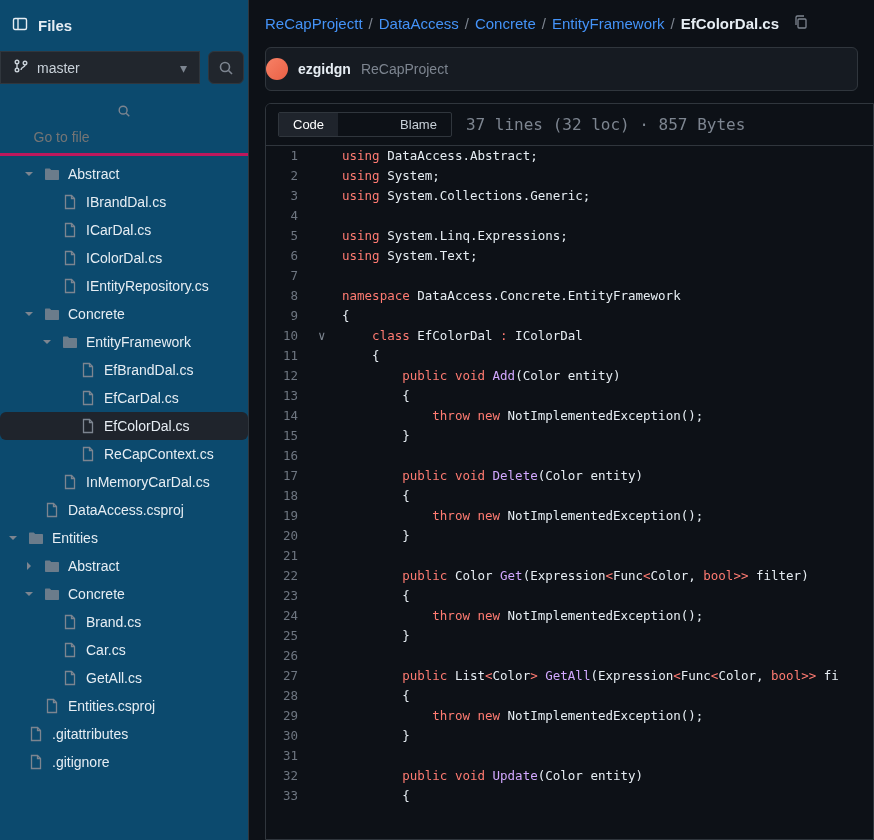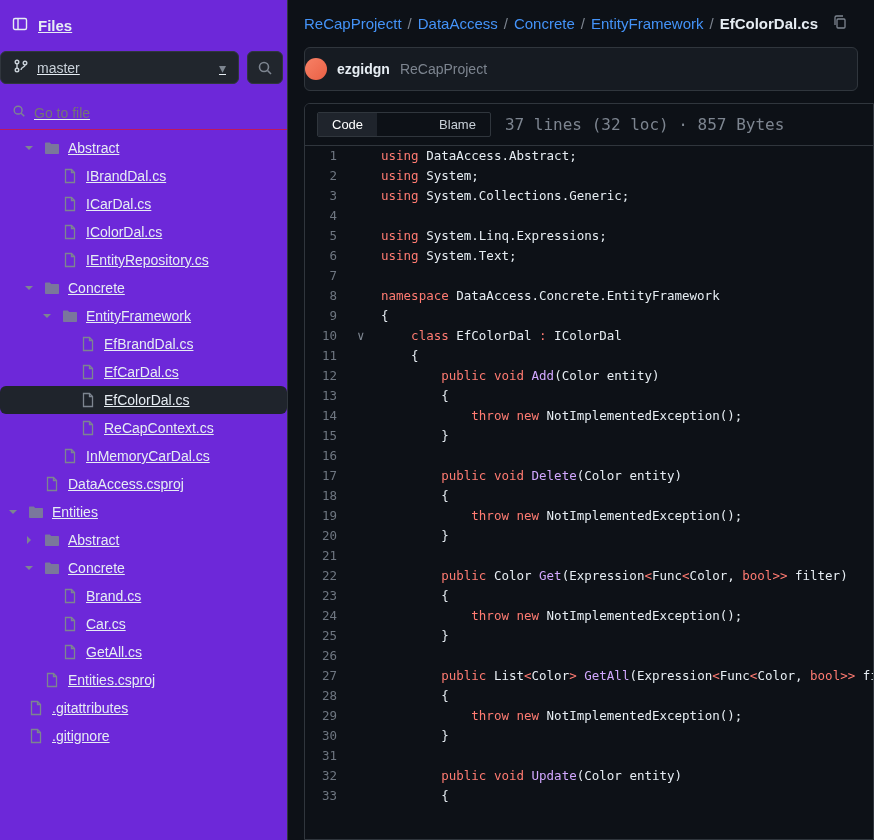--- a/index.html
+++ b/index.html
@@ -7,69 +7,69 @@
   background: #0d1117;
   color: #e6edf3;
   font-family: -apple-system, BlinkMacSystemFont, "Segoe UI", sans-serif;
   font-size: 14px;
   width: 874px;
   height: 840px;
   overflow: hidden;
   display: flex;
 }
 .sidebar {
-  width: 288px;
+  width: 249px;
   border-right: 1px solid #30363d;
   display: flex;
   flex-direction: column;
-  background: #6d28d9;
-  text-decoration: underline;
+  background: #0c4a6e;
 }
 .sidebar-header {
   display: flex;
   align-items: center;
   padding: 16px 12px;
   gap: 10px;
   font-weight: 600;
   font-size: 15px;
 }
 .branch-row {
   display: flex;
   gap: 8px;
   padding: 0 4px 12px 0;
 }
 .branch-sel {
   flex: 1;
   background: #21262d;
   border: 1px solid #30363d;
-  border-radius: 6px;
+  border-radius: 0;
   padding: 6px 12px;
   display: flex;
   align-items: center;
   gap: 8px;
   color: #c9d1d9;
 }
 .branch-sel .caret { margin-left: auto; color: #7d8590; }
 .search-btn {
   width: 36px;
   background: #21262d;
   border: 1px solid #30363d;
   border-radius: 6px;
   display: flex;
   align-items: center;
   justify-content: center;
   color: #7d8590;
 }
 .goto {
-  border-bottom: 1px solid #be185d;
+  border-bottom: 3px solid #be185d;
   padding: 8px 12px;
   display: flex;
   align-items: center;
   gap: 8px;
   color: #7d8590;
+  flex-direction: column;
 }
 .tree {
   flex: 1;
   overflow-y: auto;
   padding-top: 4px;
 }
 .tree-row {
   display: flex;
   align-items: center;
   gap: 8px;

